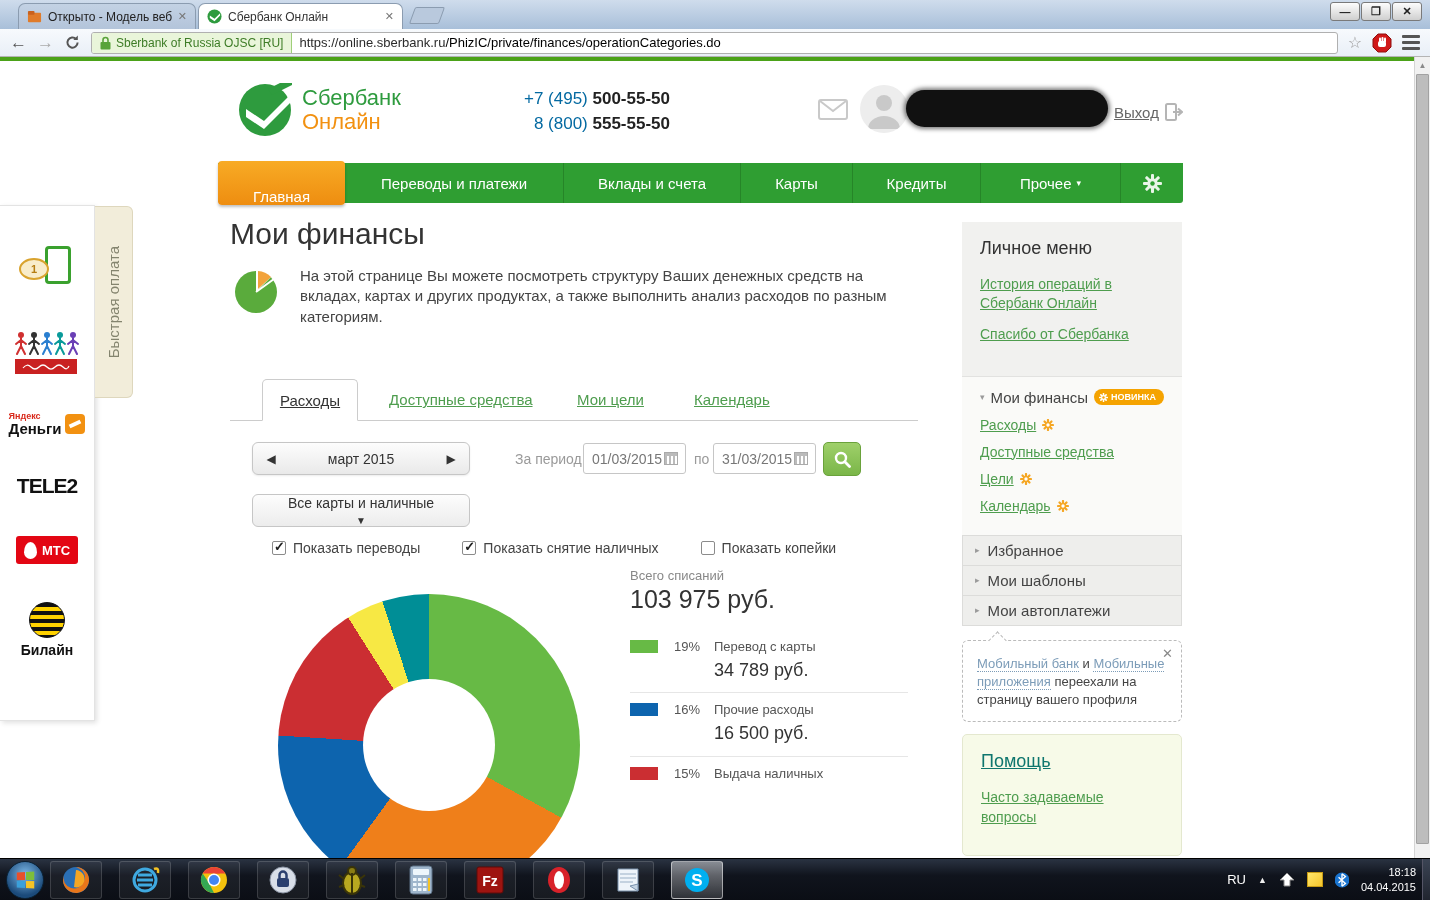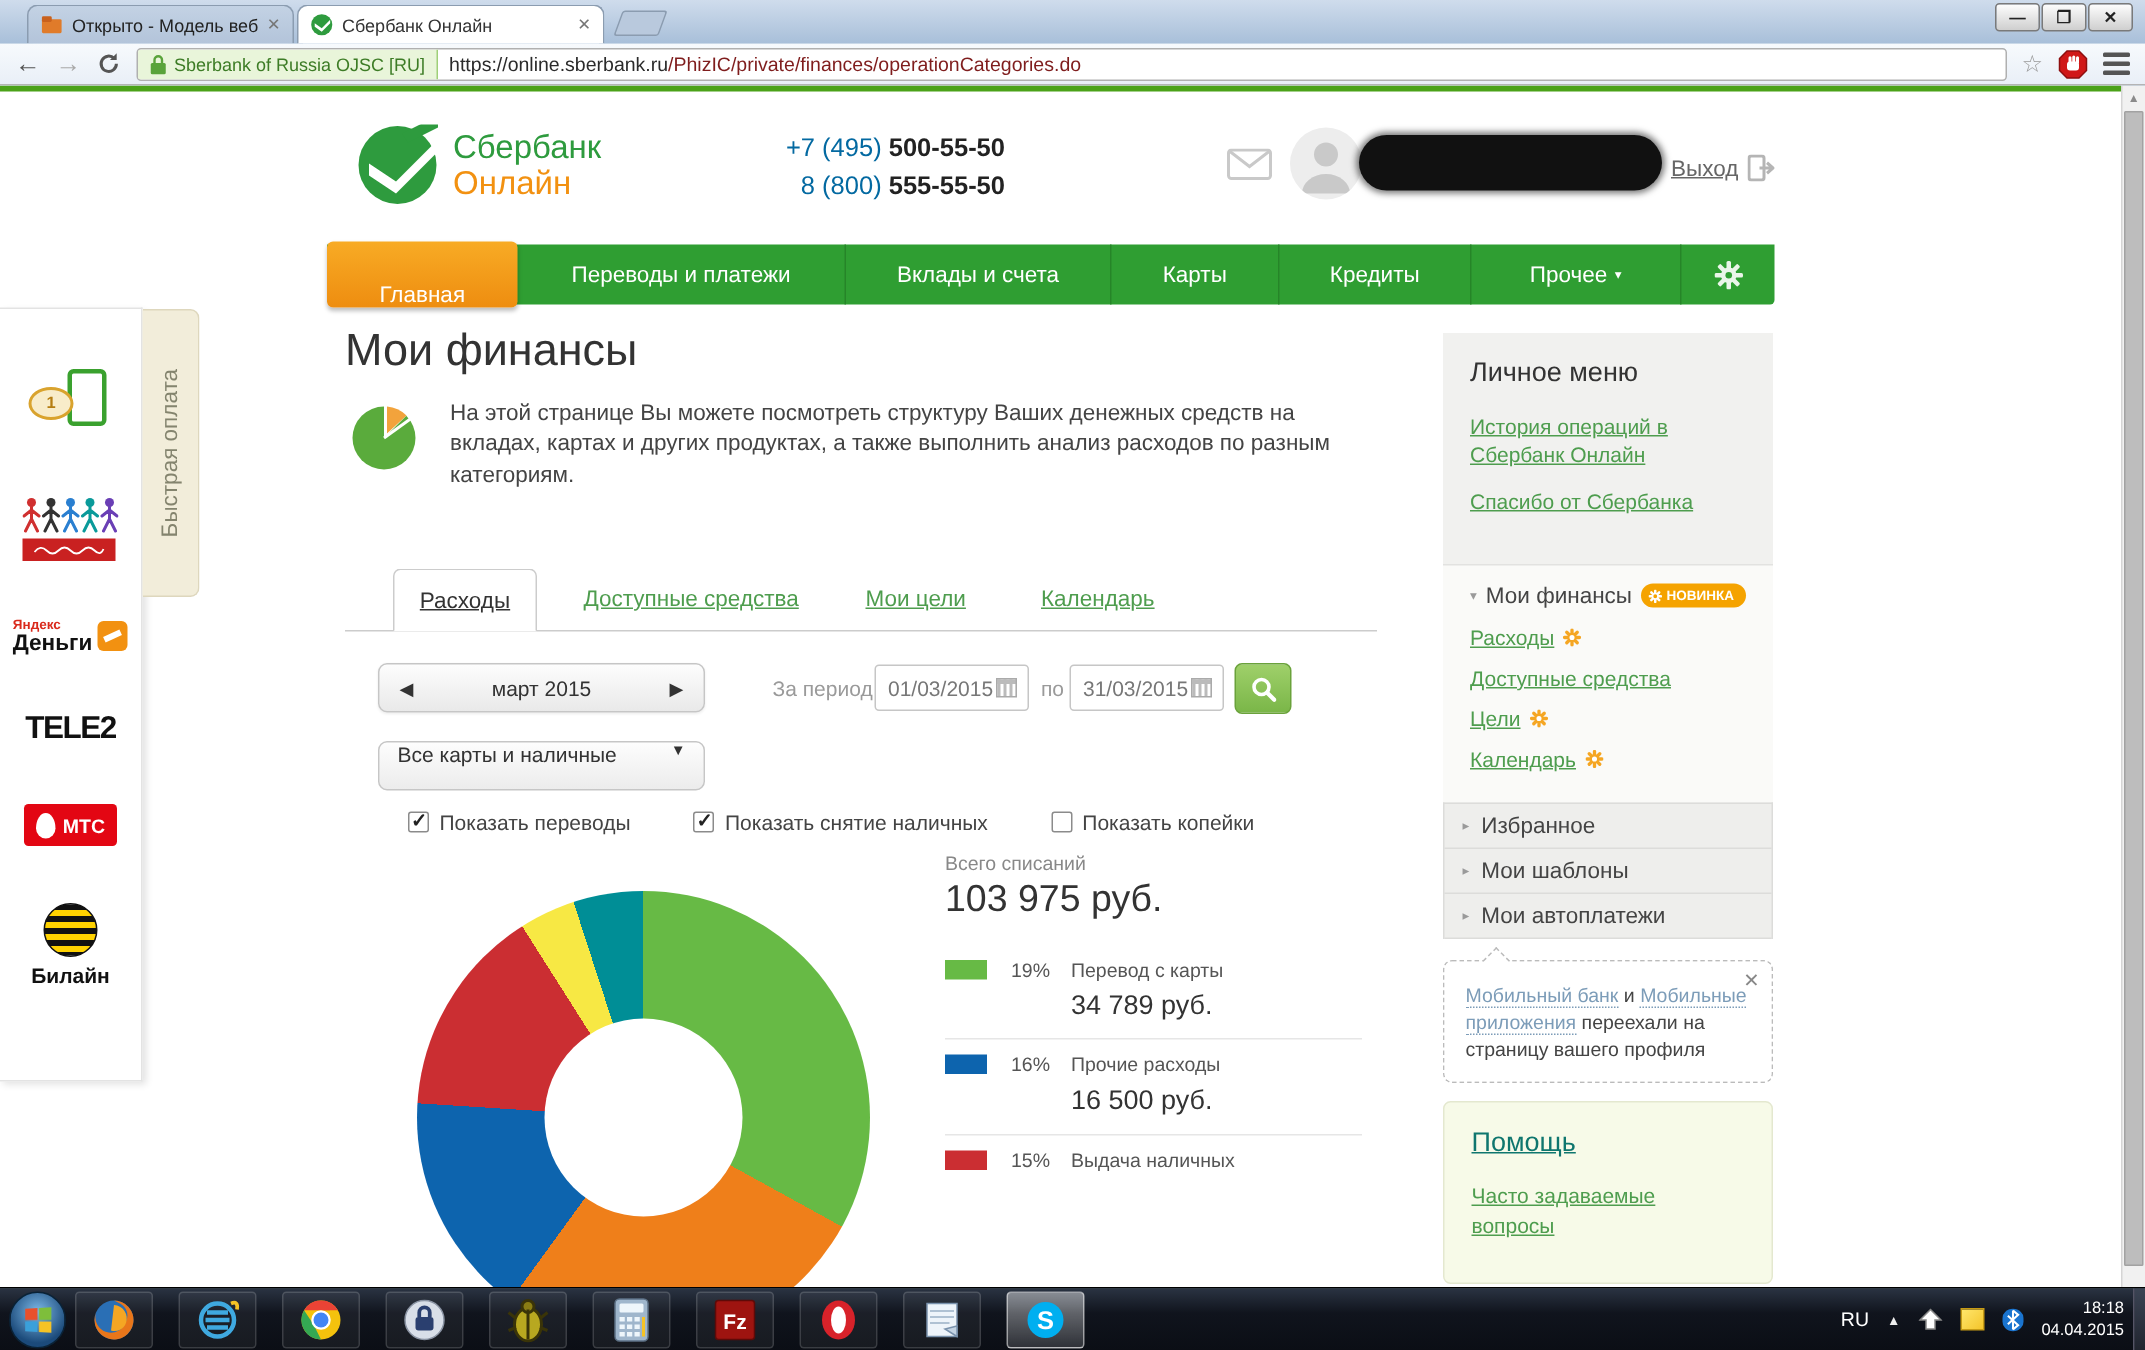--- a/index.html
+++ b/index.html
@@ -26,21 +26,21 @@
   .toolbar { position:absolute; left:0; top:29px; width:1430px; height:28px;
     background:linear-gradient(180deg,#f7fafd,#e9eff7); border-bottom:1px solid #b4b4b4;
     display:flex; align-items:center; padding:0 10px; gap:10px; }
   .navarrow { font-size:17px; color:#555; line-height:1; }
   .navarrow.fwd { color:#aaa; }
   .urlbox { flex:1; height:22px; background:#fff; border:1px solid #b0b0b0; border-radius:3px;
     display:flex; align-items:center; overflow:hidden; }
   .certbadge { height:100%; display:flex; align-items:center; gap:5px; padding:0 8px;
     background:#e9f5da; border-right:1px solid #9fcf79; color:#3d7c26; font-size:12px; white-space:nowrap; }
   .urltext { font-size:13px; color:#2b2b2b; padding-left:7px; white-space:nowrap; }
-  .urltext .path { color:#7f1d1d; }
+  .urltext .path { color:#000000; }
   .star { font-size:16px; color:#999; }
   .hamburger { display:flex; flex-direction:column; gap:3px; }
   .hamburger i { width:18px; height:3px; background:#555; border-radius:1px; }
 
   
   .page { position:absolute; left:0; top:57px; width:1414px; height:801px;
     background:#fff; overflow:hidden; }
   .greenline { position:absolute; left:0; top:0; width:100%; height:4px; background:#4ba219; }
 
   .logo { position:absolute; left:238px; top:26px; display:flex; gap:10px; align-items:center; }
@@ -123,21 +123,21 @@
     background:linear-gradient(#bbb,#bbb) 0 0/14px 3px no-repeat,
       repeating-linear-gradient(90deg,#bbb 0 2px,#fff 2px 4px) 0 4px/14px 9px,
       #fff; border:1px solid #aaa; }
   .tolbl { position:absolute; left:694px; top:394px; font-size:14px; color:#9a9a9a; }
   .searchbtn { position:absolute; left:823px; top:385px; width:38px; height:34px;
     background:linear-gradient(180deg,#9fd06a,#7ab648); border:1px solid #6aa23b; border-radius:5px;
     display:flex; align-items:center; justify-content:center; }
 
   .filterdd { position:absolute; left:252px; top:437px; width:218px; height:33px;
     border:1px solid #c6c6c6; border-radius:6px; background:linear-gradient(180deg,#fdfdfd,#ececec);
-    display:flex; padding:0 12px; font-size:14px; color:#333; }
+    display:flex; align-items:center; padding:0 12px; font-size:14px; color:#333;flex-direction:column; }
   .filterdd .v { flex:1; }
   .filterdd .dd { font-size:10px; color:#333; }
 
   .checksrow { position:absolute; left:272px; top:483px; display:flex; gap:42px; }
   .checkitem { display:flex; align-items:center; gap:7px; font-size:14px; color:#444; }
   .checkbox { width:14px; height:14px; border:1px solid #8b8b8b; border-radius:2px; background:#fff;
     position:relative; }
   .checkbox.checked::after { content:"✓"; position:absolute; left:1px; top:-3px; font-size:13px; color:#222; font-weight:bold; }
 
   .donut { position:absolute; left:278px; top:537px; width:302px; height:302px; border-radius:50%; }

